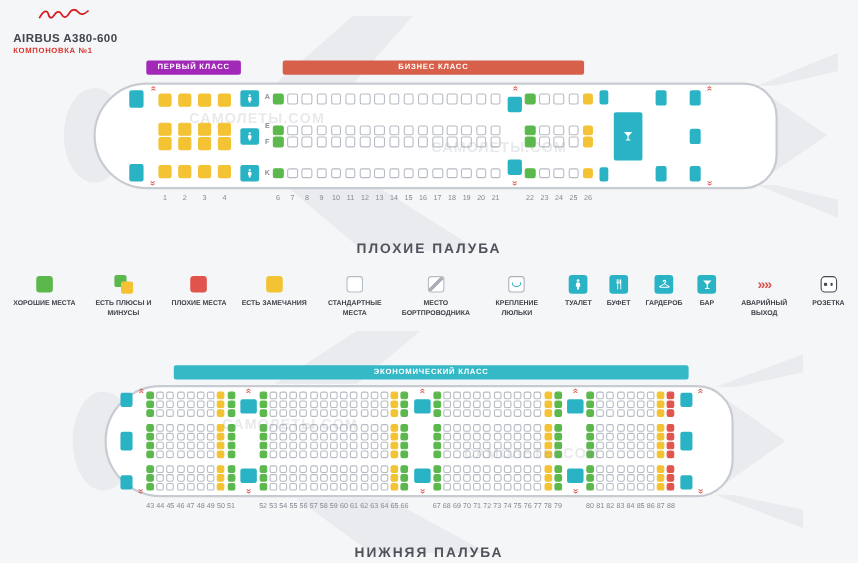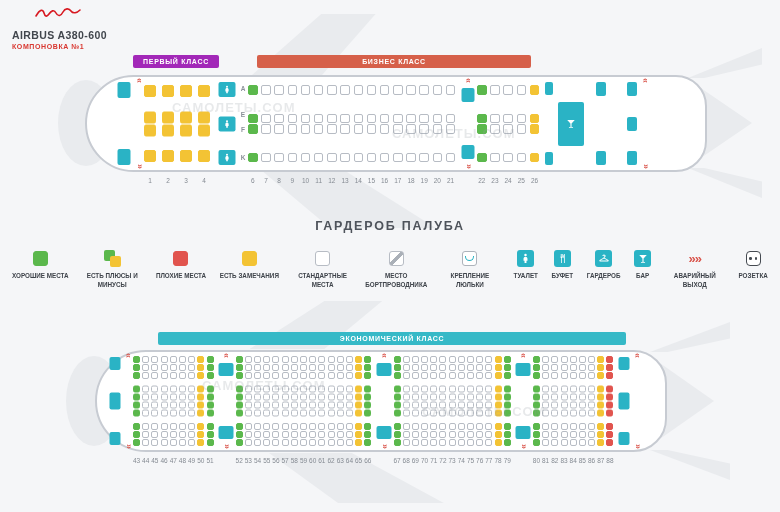--- a/index.html
+++ b/index.html
@@ -507,21 +507,21 @@
       <div class="slice" style="width: 15px;">
         <div class="fac-block" style="width: 10px; height: 14px; top: 5px;"></div>
         <div class="fac-block" style="width: 10px; height: 14px; top: 50%; transform: translate(-50%, -50%);"></div>
         <div class="fac-block" style="width: 10px; height: 14px; bottom: 5px;"></div>
       </div>
       <div class="slice" style="width: 11px;">
         <span class="exit-ch exit-top">»</span>
         <span class="exit-ch exit-bot">»</span>
       </div>
     </div>
-  <div id="t-upper" class="deck-title">ГАРДЕРОБ ПАЛУБА</div>
+  <div id="t-upper" class="deck-title">ПЛОХИЕ ПАЛУБА</div>
 
   <div id="legend">
       <div class="lg-item">
         <div class="lg-icon">
           <div class="lg-seat g"></div>
         </div>
         <div class="lg-label">ХОРОШИЕ МЕСТА</div>
       </div>
       <div class="lg-item">
         <div class="lg-icon">
@@ -1528,19 +1528,20 @@
       <div class="slice" style="width: 16px;">
         <div class="fac-block" style="width: 11px; height: 13px; top: 5px;"></div>
         <div class="fac-block" style="width: 11px; height: 17px; top: 50%; transform: translate(-50%, -50%);"></div>
         <div class="fac-block" style="width: 11px; height: 13px; bottom: 5px;"></div>
       </div>
       <div class="slice" style="width: 10px;">
         <span class="exit-ch exit-top">»</span>
         <span class="exit-ch exit-bot">»</span>
       </div>
     </div>
+  <div id="t-lower" class="deck-title">НИЖНЯЯ ПАЛУБА</div>
 
   <div class="wm wm1">САМОЛЕТЫ.COM</div>
   <div class="wm wm2">САМОЛЕТЫ.COM</div>
   <div class="wm wm3">САМОЛЕТЫ.COM</div>
   <div class="wm wm4">САМОЛЕТЫ.COM</div>
 
 </div>
 
 </body></html>

